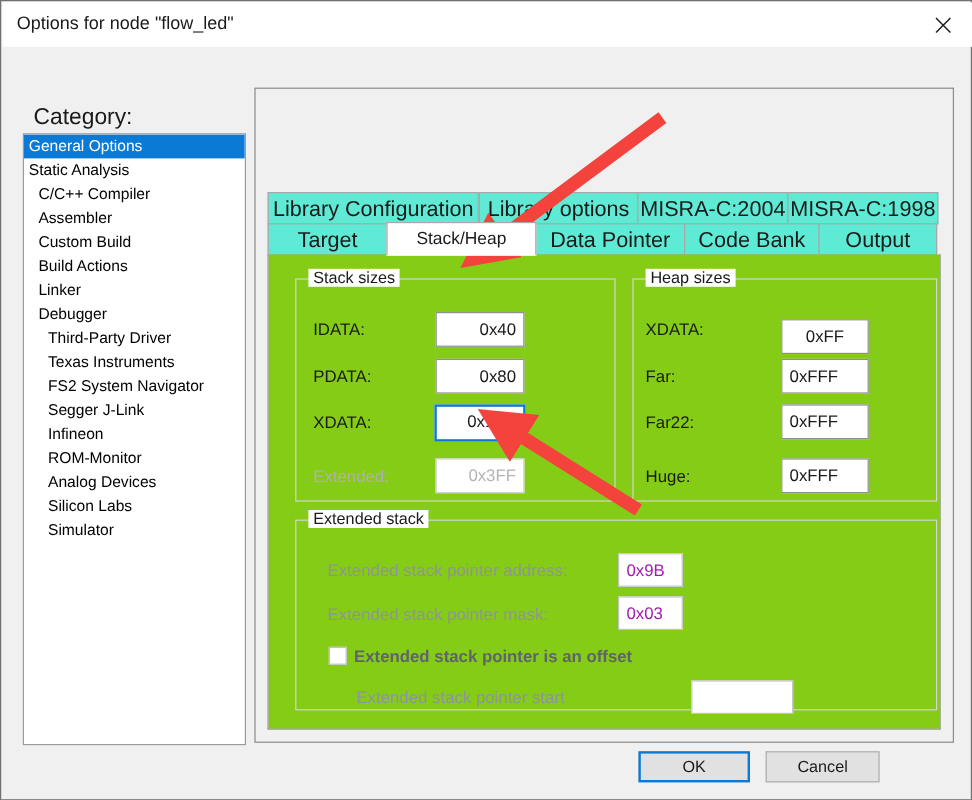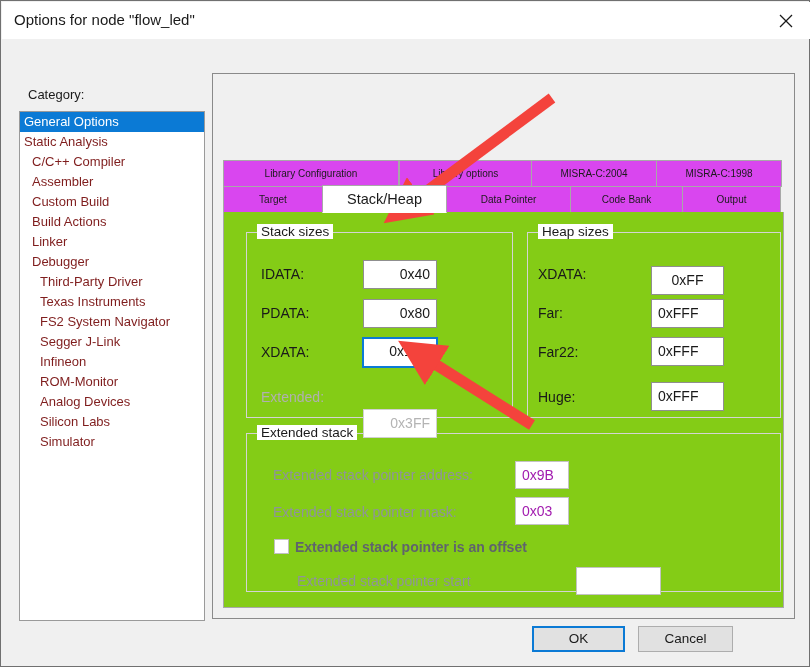--- a/index.html
+++ b/index.html
@@ -43,37 +43,37 @@
     left: 762px; top: 0px;
     width: 46px; height: 37px;
     cursor: default;
   }
   #close-btn svg { position:absolute; left: 15px; top: 12px; }
 
   
   #category-label {
     position: absolute;
     left: 27px; top: 86px;
-    font-size: 13px;
+    font-size: 19px;
     color: #1a1a1a;
   }
   #category-list {
     position: absolute;
     left: 18px; top: 110px;
     width: 186px; height: 510px;
     box-sizing: border-box;
     background: #ffffff;
     border: 1px solid #9a9a9a;
     overflow: hidden;
   }
   .cat-item {
     height: 20px;
     line-height: 20px;
     font-size: 13px;
-    color: #7f1d1d;
+    color: #000000;
     padding-left: 4px;
     white-space: nowrap;
     cursor: default;
   }
   .cat-item.indent1 { padding-left: 12px; }
   .cat-item.indent2 { padding-left: 20px; }
   .cat-item.selected {
     background: #0b7ad5;
     color: #ffffff;
   }
@@ -99,22 +99,22 @@
     left: 222px; top: 185px;
     height: 27px;
   }
   .tab {
     position: absolute;
     top: 0;
     height: 27px;
     line-height: 26px;
     box-sizing: border-box;
     border: 1px solid #a8a8a8;
-    background: #d946ef;
-    font-size: 10px;
+    background: #5eead4;
+    font-size: 18px;
     color: #1a1a1a;
     text-align: center;
     white-space: nowrap;
     cursor: default;
   }
   .tab.active {
     background: #ffffff;
     border-bottom: 1px solid #ffffff;
     font-size: 14.5px;
     height: 28px;
@@ -298,21 +298,21 @@
   <div class="field-label" style="left:260px; top:265px;">IDATA:</div>
   <div class="txtbox right" style="left:362px; top:259px; width:74px; height:29px;">0x40</div>
 
   <div class="field-label" style="left:260px; top:304px;">PDATA:</div>
   <div class="txtbox right" style="left:362px; top:298px; width:74px; height:29px;">0x80</div>
 
   <div class="field-label" style="left:260px; top:343px;">XDATA:</div>
   <div class="txtbox right focused" style="left:361px; top:336px; width:76px; height:31px;"><span>0x1</span><span class="caret"></span><span>FF</span></div>
 
   <div class="field-label disabled" style="left:260px; top:388px;">Extended:</div>
-  <div class="txtbox right disabled" style="left:362px; top:381px; width:74px; height:29px;margin-top:27px;">0x3FF</div>
+  <div class="txtbox right disabled" style="left:362px; top:381px; width:74px; height:29px;">0x3FF</div>
 
   <div class="field-label" style="left:537px; top:265px;">XDATA:</div>
   <div class="txtbox left" style="left:650px; top:265px; width:73px; height:29px;text-align:center;">0xFF</div>
 
   <div class="field-label" style="left:537px; top:304px;text-align:center;">Far:</div>
   <div class="txtbox left" style="left:650px; top:298px; width:73px; height:29px;">0xFFF</div>
 
   <div class="field-label" style="left:537px; top:343px;">Far22:</div>
   <div class="txtbox left" style="left:650px; top:336px; width:73px; height:29px;">0xFFF</div>
 

